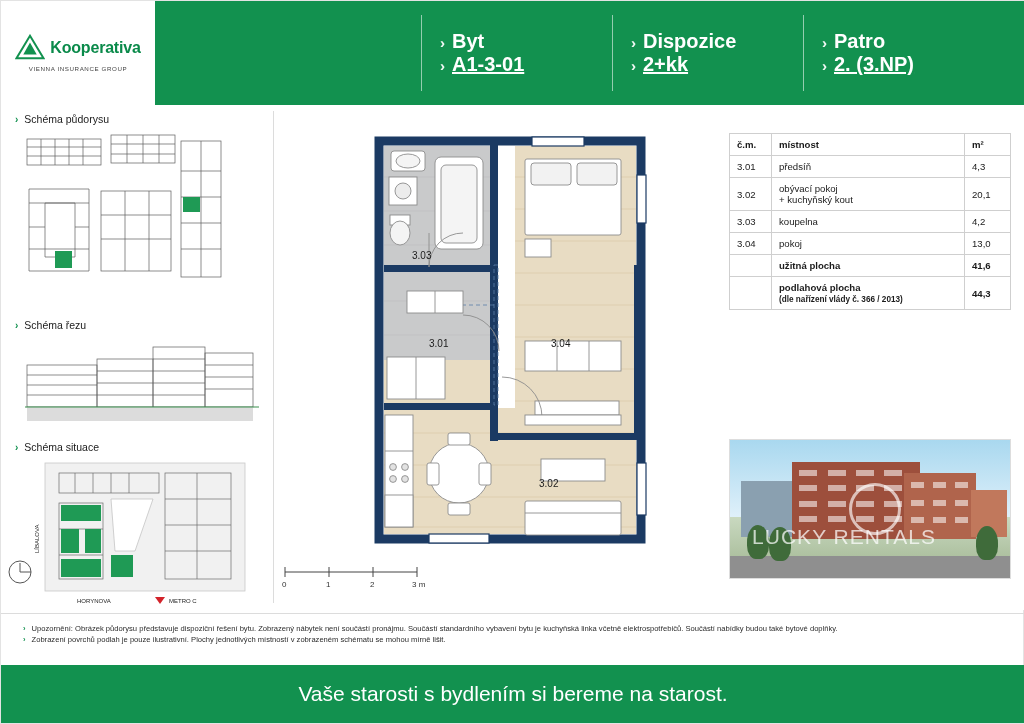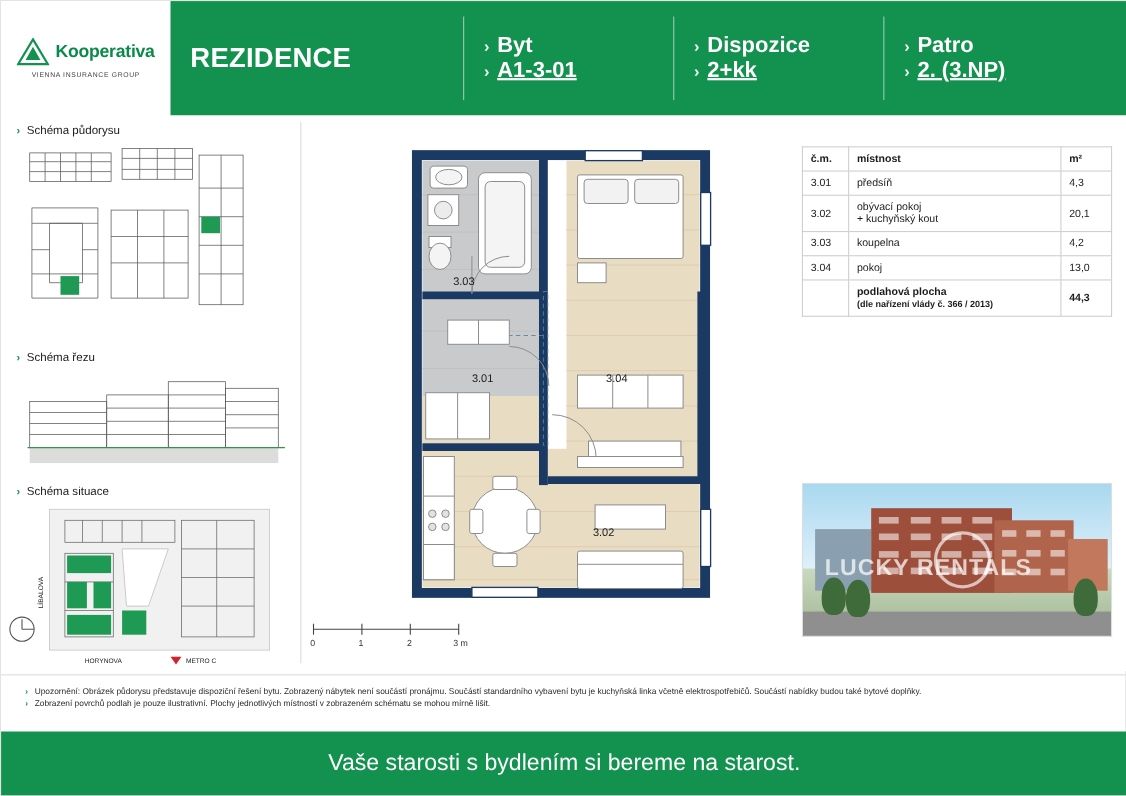--- a/index.html
+++ b/index.html
@@ -138,24 +138,24 @@
   .ph-sky { position:absolute; left:0; top:0; width:100%; height:56%; background:linear-gradient(#a9d8ef,#dff0fa); }
   .ph-ground { position:absolute; left:0; bottom:0; width:100%; height:44%; background:linear-gradient(#c9d9c0,#9fb48f); }
   .ph-b1 { position:absolute; left:22%; top:16%; width:46%; height:56%; background:#9d4f3c; }
   .ph-b2 { position:absolute; left:62%; top:24%; width:26%; height:48%; background:#b0644c; }
   .ph-b3 { position:absolute; left:4%; top:30%; width:18%; height:40%; background:#8aa0b0; }
   .ph-b4 { position:absolute; left:86%; top:36%; width:13%; height:34%; background:#c1785c; }
   .ph-win { position:absolute; background:rgba(255,255,255,0.55); }
   .ph-road { position:absolute; left:0; bottom:0; width:100%; height:16%; background:#8f8f8f; }
   .ph-tree { position:absolute; bottom:14%; width:22px; height:34px; background:#3f6b3a; border-radius:50% 50% 40% 40%; }
   .watermark {
-    position: absolute; left: 728px; top: 400px;
+    position: absolute; left: 728px; top: 420px;
     width: 230px; text-align: center;
     color: rgba(255,255,255,0.72);
-    font-size: 21px; font-weight: bold; letter-spacing: 1px;
+    font-size: 21px; font-weight: normal; letter-spacing: 1px;
     pointer-events: none;
   }
   .wm-circle {
     position:absolute; left: 848px; top: 378px;
     width: 52px; height: 52px; border: 3px solid rgba(255,255,255,0.65);
     border-radius: 50%;
   }
 
   
   .notes {
@@ -196,21 +196,20 @@
           <polygon points="20,2 38,32 2,32" fill="none" stroke="#12914f" stroke-width="2.6"></polygon>
           <polygon points="20,11 29,27 11,27" fill="#12914f"></polygon>
         </svg>
         <span class="logo-word">Kooperativa</span>
       </div>
       <div class="logo-sub">VIENNA INSURANCE GROUP</div>
     </div>
 
     <div class="green-bar">
       <div class="title-block">
-        <div class="title-line">REZIDENCE</div>
       </div>
 
       <div class="hdr-sep"></div>
       <div class="hdr-field f1">
         <div class="hdr-row">
           <span class="chev">›</span>
           <span class="hdr-label">Byt</span>
         </div>
         <div class="hdr-row">
           <span class="chev">›</span>
@@ -566,20 +565,25 @@
             <td>koupelna</td>
             <td class="area">4,2</td>
           </tr>
           <tr>
             <td class="num">3.04</td>
             <td>pokoj</td>
             <td class="area">13,0</td>
           </tr>
           <tr class="total">
             <td class="num"></td>
+            <td>užitná plocha</td>
+            <td class="area">41,6</td>
+          </tr>
+          <tr class="total">
+            <td class="num"></td>
             <td>
               <span>podlahová plocha</span><br>
               <span class="sub" style="font-weight:bold;">(dle nařízení vlády č. 366 / 2013)</span>
             </td>
             <td class="area">44,3</td>
           </tr>
         </tbody>
       </table>
     </div>
 

